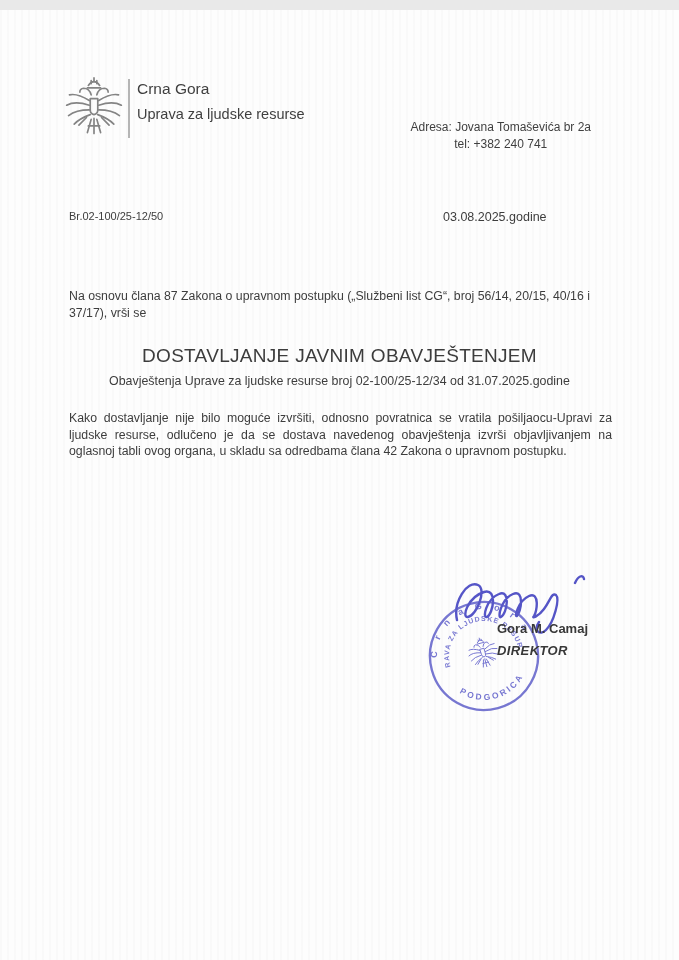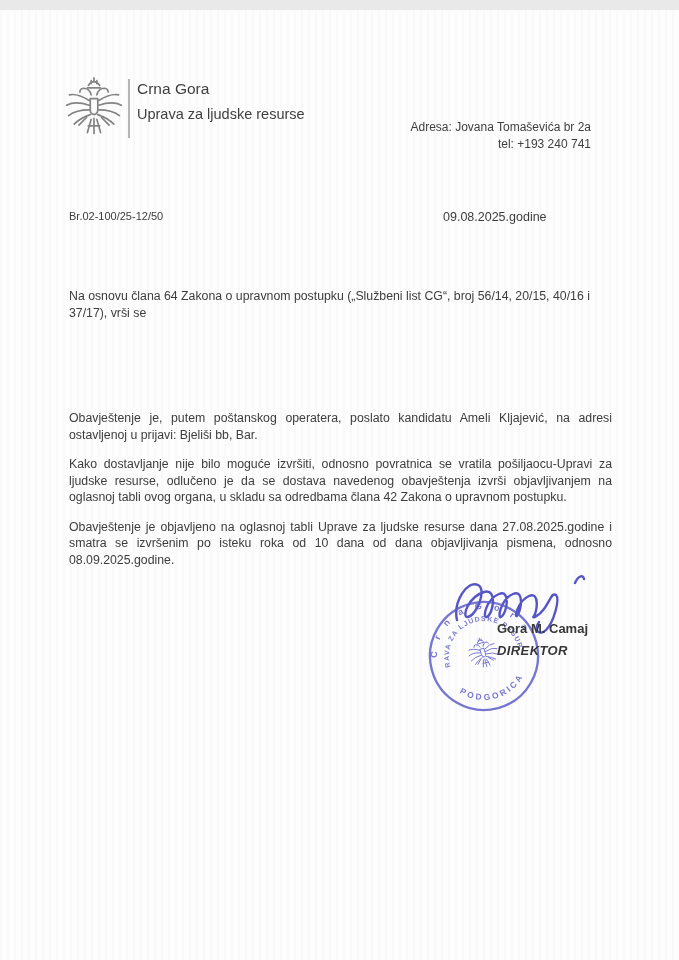--- a/index.html
+++ b/index.html
@@ -14,21 +14,21 @@
     color:#3d3d3d;
     overflow:hidden;
   }
   .abs{position:absolute;}
   
   .coa{left:63px;top:66px;width:62px;height:66px;color:#848484;}
   .header-divider{left:128px;top:69px;width:2px;height:59px;background:#b5b5b5;}
   .org{left:137px;top:70px;font-size:15px;color:#3f3f3f;}
   .org .l1{display:block;font-size:15.5px;}
   .org .l2{display:block;margin-top:8px;font-size:14.5px;}
-  .address{top:109px;right:88px;text-align:right;font-size:12px;line-height:16.5px;color:#3f3f3f;}
+  .address{top:109px;right:88px;text-align:center;font-size:12px;line-height:16.5px;color:#3f3f3f;}
   .address span{display:block;}
   
   .ref-number{left:69px;top:200px;font-size:11px;}
   .ref-date{left:443px;top:200px;font-size:12.5px;}
   
   .intro{left:69px;top:278px;width:545px;font-size:12.3px;line-height:17px;}
   
   .doc-title{left:0;right:0;top:335px;text-align:center;font-size:19px;letter-spacing:.3px;color:#3c3c3c;}
   .doc-subtitle{left:0;right:0;top:364px;text-align:center;font-size:12.4px;color:#3d3d3d;}
   
@@ -77,33 +77,33 @@
   <svg class="abs coa" viewBox="0 0 64 70">
     <use href="#eagle"></use>
   </svg>
   <div class="abs header-divider"></div>
   <div class="abs org">
     <span class="l1">Crna Gora</span>
     <span class="l2">Uprava za ljudske resurse</span>
   </div>
   <div class="abs address">
     <span>Adresa: Jovana Tomaševića br 2a</span>
-    <span>tel: +193 240 741</span>
+    <span>tel: +382 240 741</span>
   </div>
 
   <div class="abs ref-number">Br.02-100/25-12/50</div>
-  <div class="abs ref-date">09.08.2025.godine</div>
+  <div class="abs ref-date">03.08.2025.godine</div>
 
-  <div class="abs intro">Na osnovu člana 64 Zakona o upravnom postupku („Službeni list CG“, broj 56/14, 20/15, 40/16 i 37/17), vrši se</div>
+  <div class="abs intro">Na osnovu člana 87 Zakona o upravnom postupku („Službeni list CG“, broj 56/14, 20/15, 40/16 i 37/17), vrši se</div>
 
+  <div class="abs doc-title">DOSTAVLJANJE JAVNIM OBAVJEŠTENJEM</div>
+  <div class="abs doc-subtitle">Obavještenja Uprave za ljudske resurse broj 02-100/25-12/34 od 31.07.2025.godine</div>
 
   <div class="abs body-text">
-    <p>Obavještenje je, putem poštanskog operatera, poslato  kandidatu Ameli Kljajević, na adresi ostavljenoj u prijavi: Bjeliši bb, Bar.</p>
     <p>Kako dostavljanje nije bilo moguće izvršiti, odnosno povratnica se vratila pošiljaocu-Upravi za ljudske resurse, odlučeno je da se dostava navedenog  obavještenja izvrši objavljivanjem na oglasnoj tabli ovog organa, u skladu sa odredbama člana 42 Zakona o upravnom postupku.</p>
-    <p>Obavještenje  je objavljeno na oglasnoj tabli Uprave za ljudske resurse  dana 27.08.2025.godine i smatra se izvršenim po isteku roka od 10 dana od dana objavljivanja pismena, odnosno 08.09.2025.godine.</p>
   </div>
 
   <svg class="abs signature-svg" viewBox="0 0 165 75">
     <g fill="none" stroke="currentColor" stroke-width="2.4" stroke-linecap="round" stroke-linejoin="round" opacity="0.92">
       <path d="M10,54 C6,36 20,14 31,19 C40,23 30,49 21,51 C14,52 21,31 37,26 C51,22 46,48 40,51 C35,53 39,33 52,28 C64,23 60,48 54,51 C50,53 54,33 66,28 C78,23 74,46 70,50 C67,52 71,35 82,30 C93,25 90,46 87,50 C84,53 91,51 97,43 C103,35 105,26 109,29 C113,33 107,56 99,64 C93,70 86,65 92,56"></path>
       <path d="M128,17 C131,10 136,8 137,13"></path>
     </g>
   </svg>
 
   <svg class="abs stamp-svg" viewBox="0 0 120 120">

